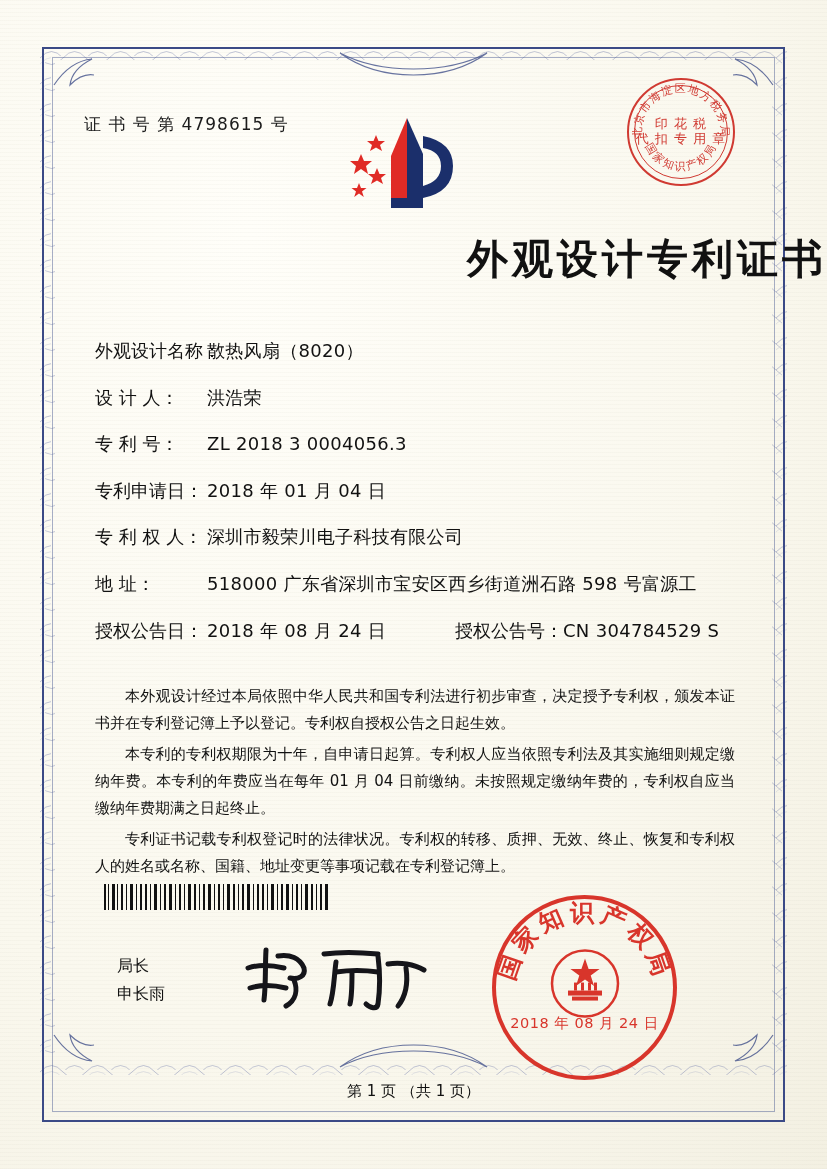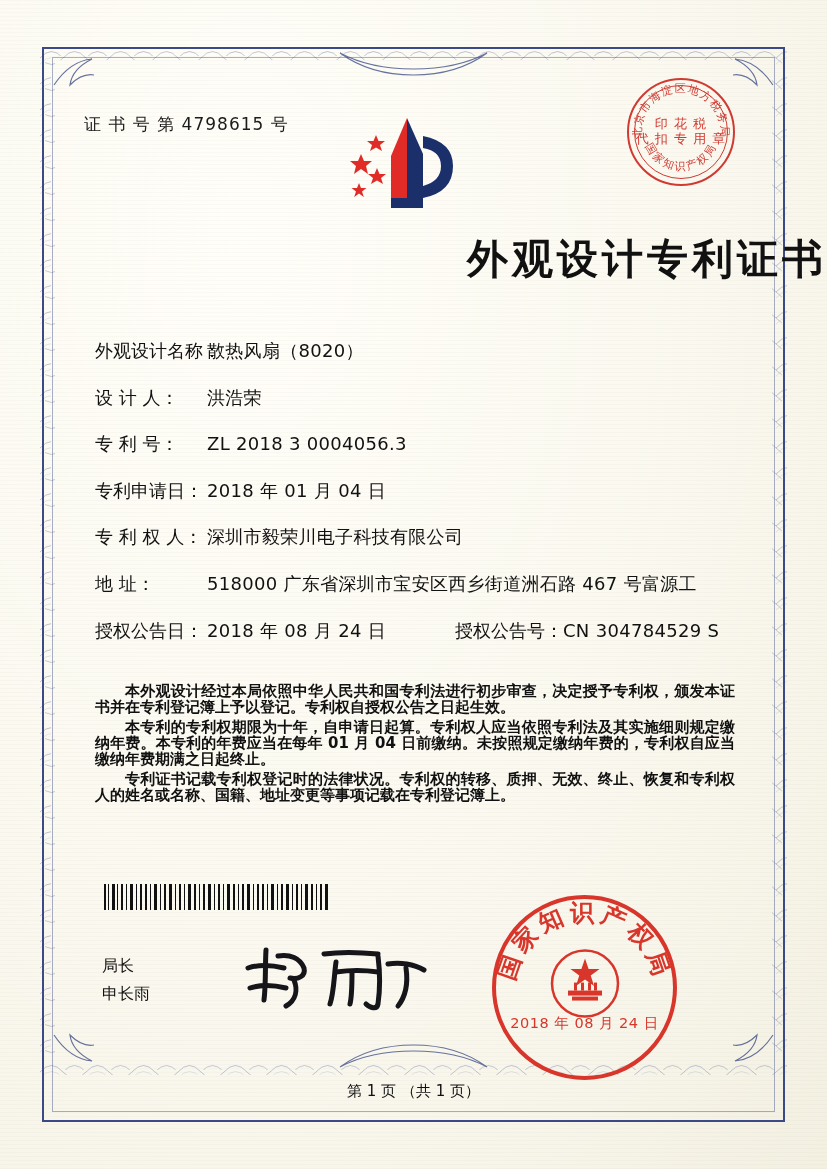--- a/index.html
+++ b/index.html
@@ -164,41 +164,40 @@
     width: 108px;
     flex: 0 0 108px;
   }
 
   .body-text {
     position: absolute;
     left: 95px;
     top: 683px;
     width: 640px;
     font-size: 15px;
-    line-height: 16px;
+    line-height: 27px;
     color: #111;
     text-align: justify;
-    font-weight: bold;
   }
   .body-text p {
     margin: 0 0 4px 0;
     text-indent: 2em;
   }
 
   .barcode {
     position: absolute;
     left: 104px;
     top: 884px;
     width: 224px;
     height: 26px;
   }
 
   .director-block {
     position: absolute;
-    left: 102px;
+    left: 117px;
     top: 952px;
     font-size: 16px;
     line-height: 28px;
     color: #111;
   }
 
   .signature {
     position: absolute;
     left: 238px;
     top: 938px;
@@ -336,21 +335,21 @@
       <div class="field-label">专利申请日：</div>
       <div class="field-value">2018 年 01 月 04 日</div>
     </div>
     <div class="field-row">
       <div class="field-label">专 利 权 人：</div>
       <div class="field-value">深圳市毅荣川电子科技有限公司</div>
     </div>
     <div class="field-row">
       <div class="field-label">地 址：</div>
       <div class="field-value">
-        <span>518000 广东省深圳市宝安区西乡街道洲石路 467 号富源工</span>
+        <span>518000 广东省深圳市宝安区西乡街道洲石路 598 号富源工</span>
       </div>
     </div>
     <div class="grant-row">
       <div class="grant-left">
         <div class="field-label">授权公告日：</div>
         <div class="field-value">2018 年 08 月 24 日</div>
       </div>
       <div class="grant-right">
         <div class="field-label">授权公告号：</div>
         <div class="field-value">CN 304784529 S</div>

